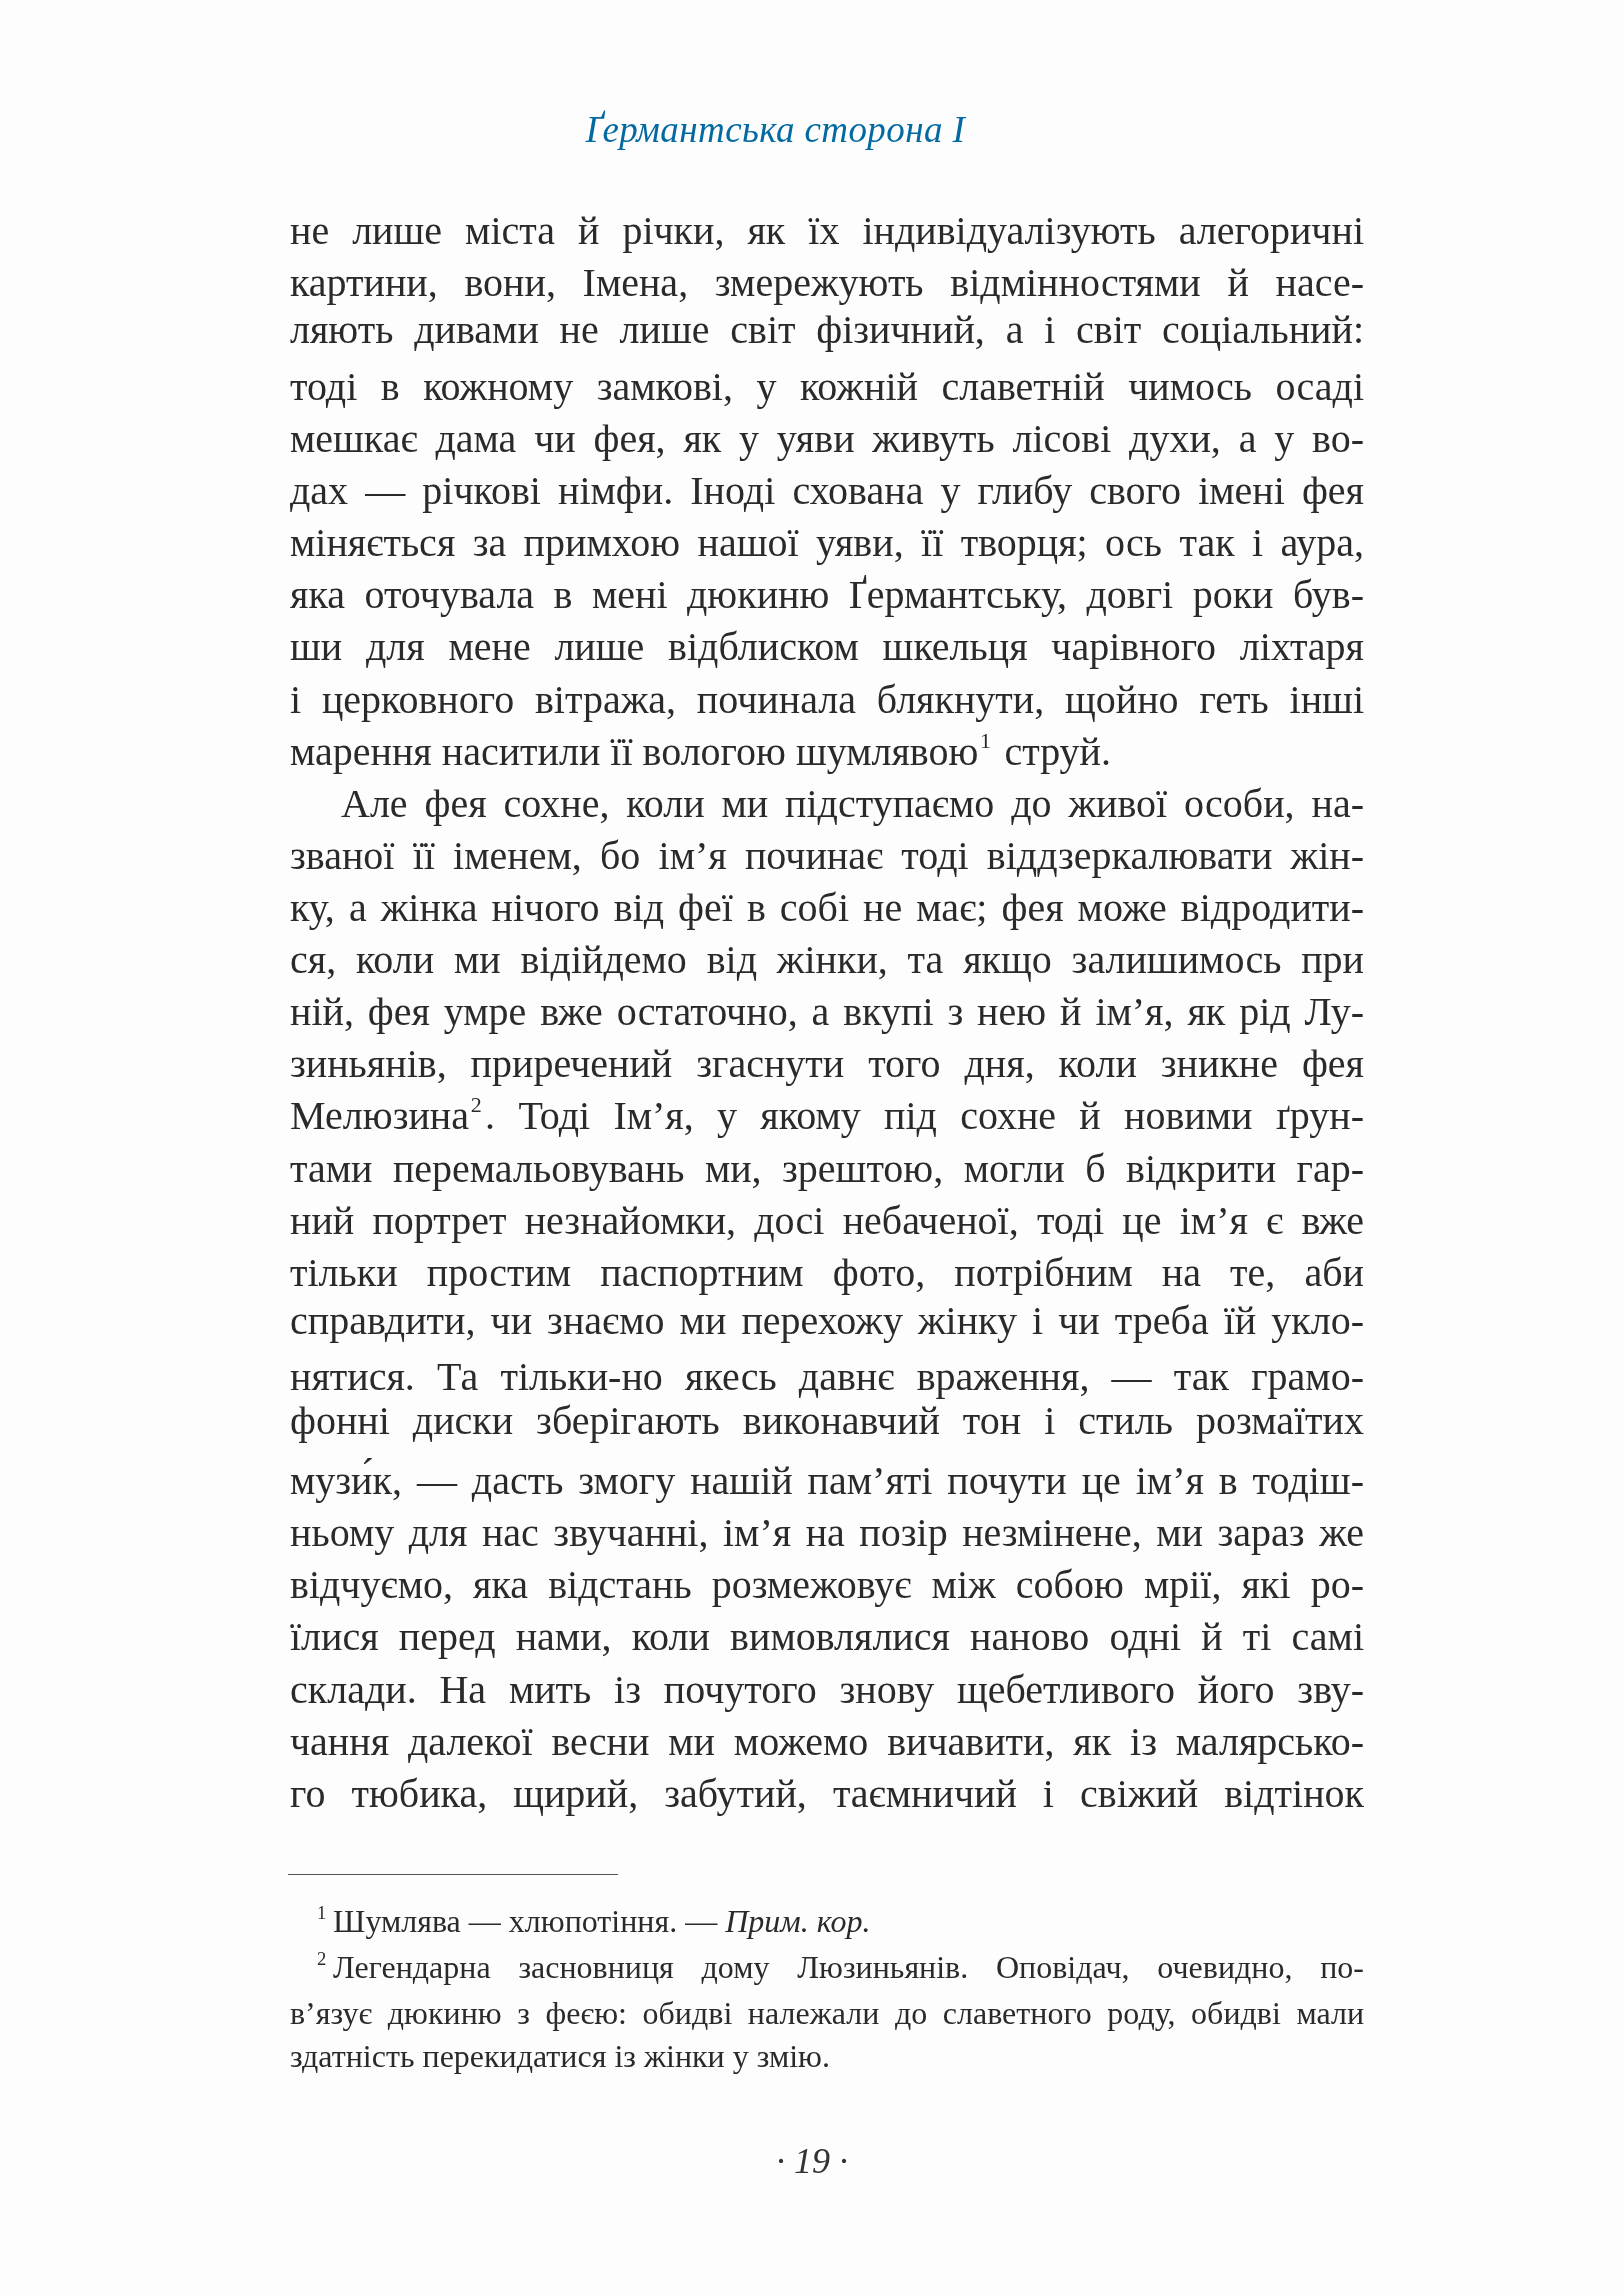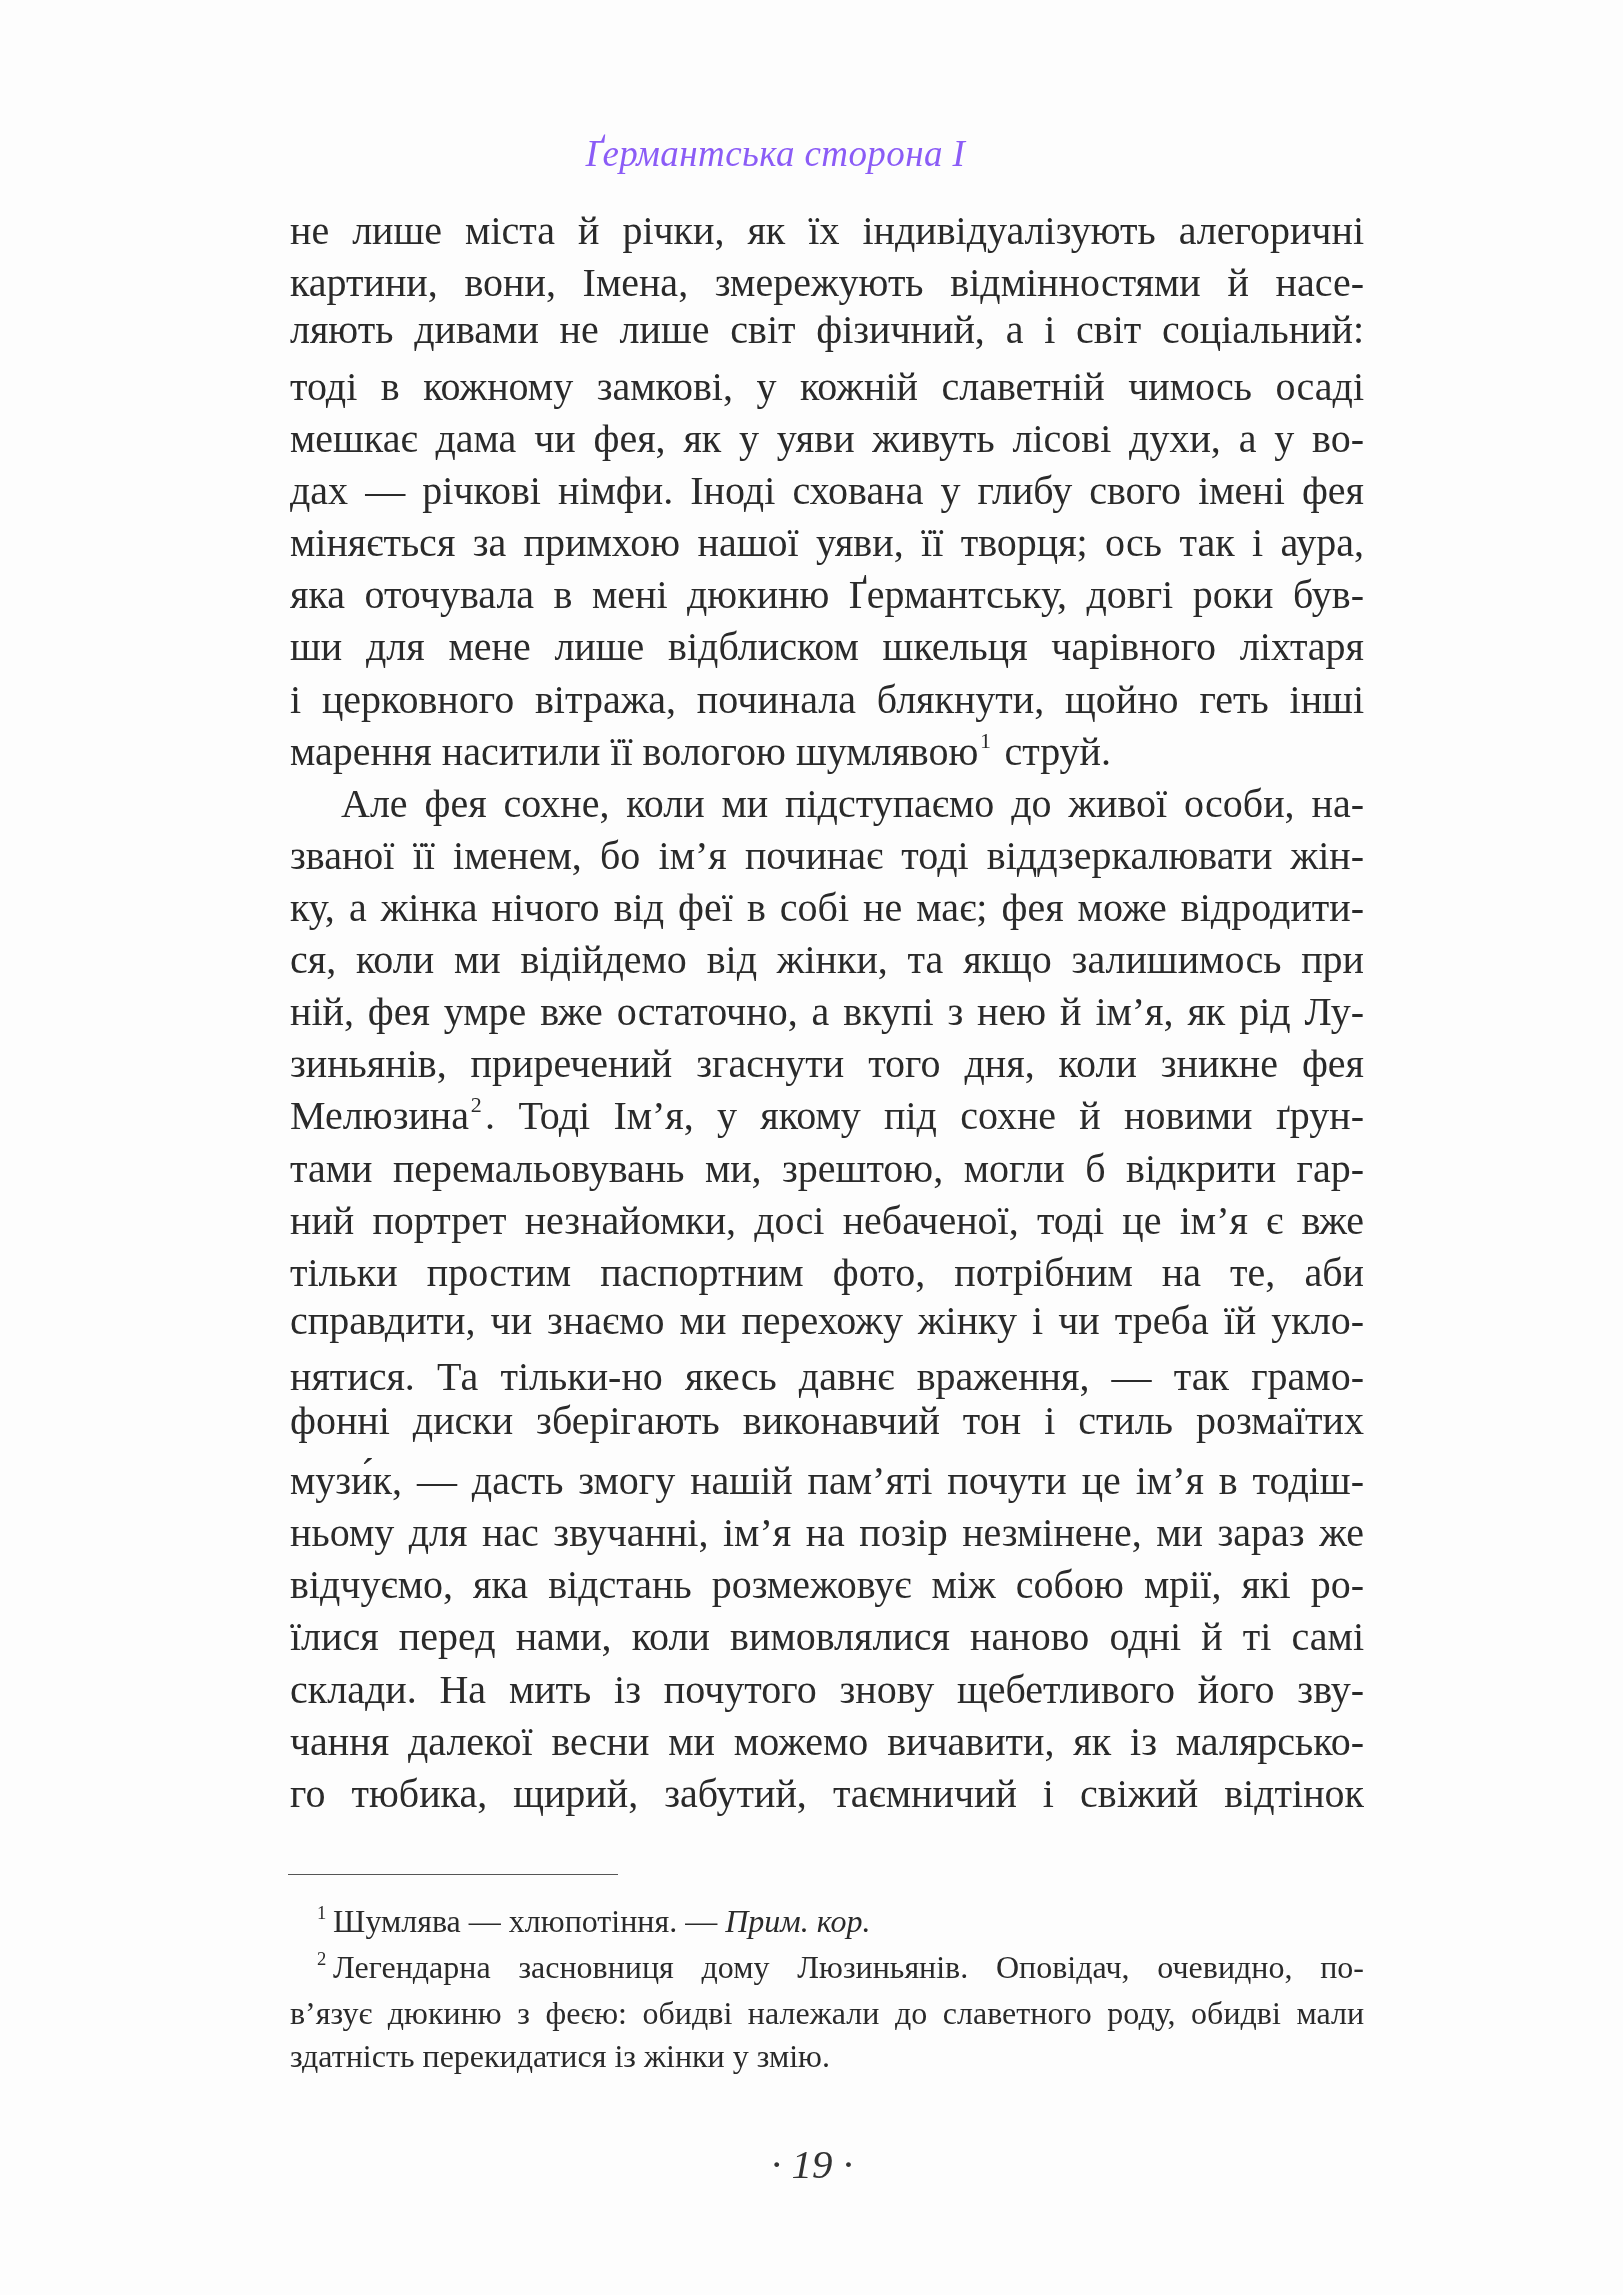--- a/index.html
+++ b/index.html
@@ -12,23 +12,22 @@
     font-family: "DejaVu Serif", "Liberation Serif", serif;
   }
   .running-head {
     position: absolute;
     left: 0; width: 1551px;
     top: 108px;
     text-align: center;
     font-family: "Liberation Serif", "DejaVu Serif", serif;
     font-style: italic;
     font-size: 37px;
-    color: #8b5cf6;
+    color: #0369a1;
     letter-spacing: 0.4px;
-    margin-top: 24px;
   }
   .body-text {
     position: absolute;
     left: 290px;
     width: 1074px;
     top: 0;
   }
   .line {
     position: absolute;
     left: 0;
@@ -78,21 +77,21 @@
     margin-right: 6.8px;
   }
   .footnote-line .it { font-style: italic; }
   .page-number {
     position: absolute;
     left: 0; width: 1624px;
     top: 2140px;
     text-align: center;
     font-family: "Liberation Serif", "DejaVu Serif", serif;
     font-style: italic;
-    font-size: 41px;
+    font-size: 36px;
     color: #333;
   }
 </style>
 </head>
 <body>
 
 <div class="running-head">Ґермантська сторона I</div>
 
 <div class="body-text">
   <div class="line" style="top:205px">не лише міста й річки, як їх індивідуалізують алегоричні</div>

